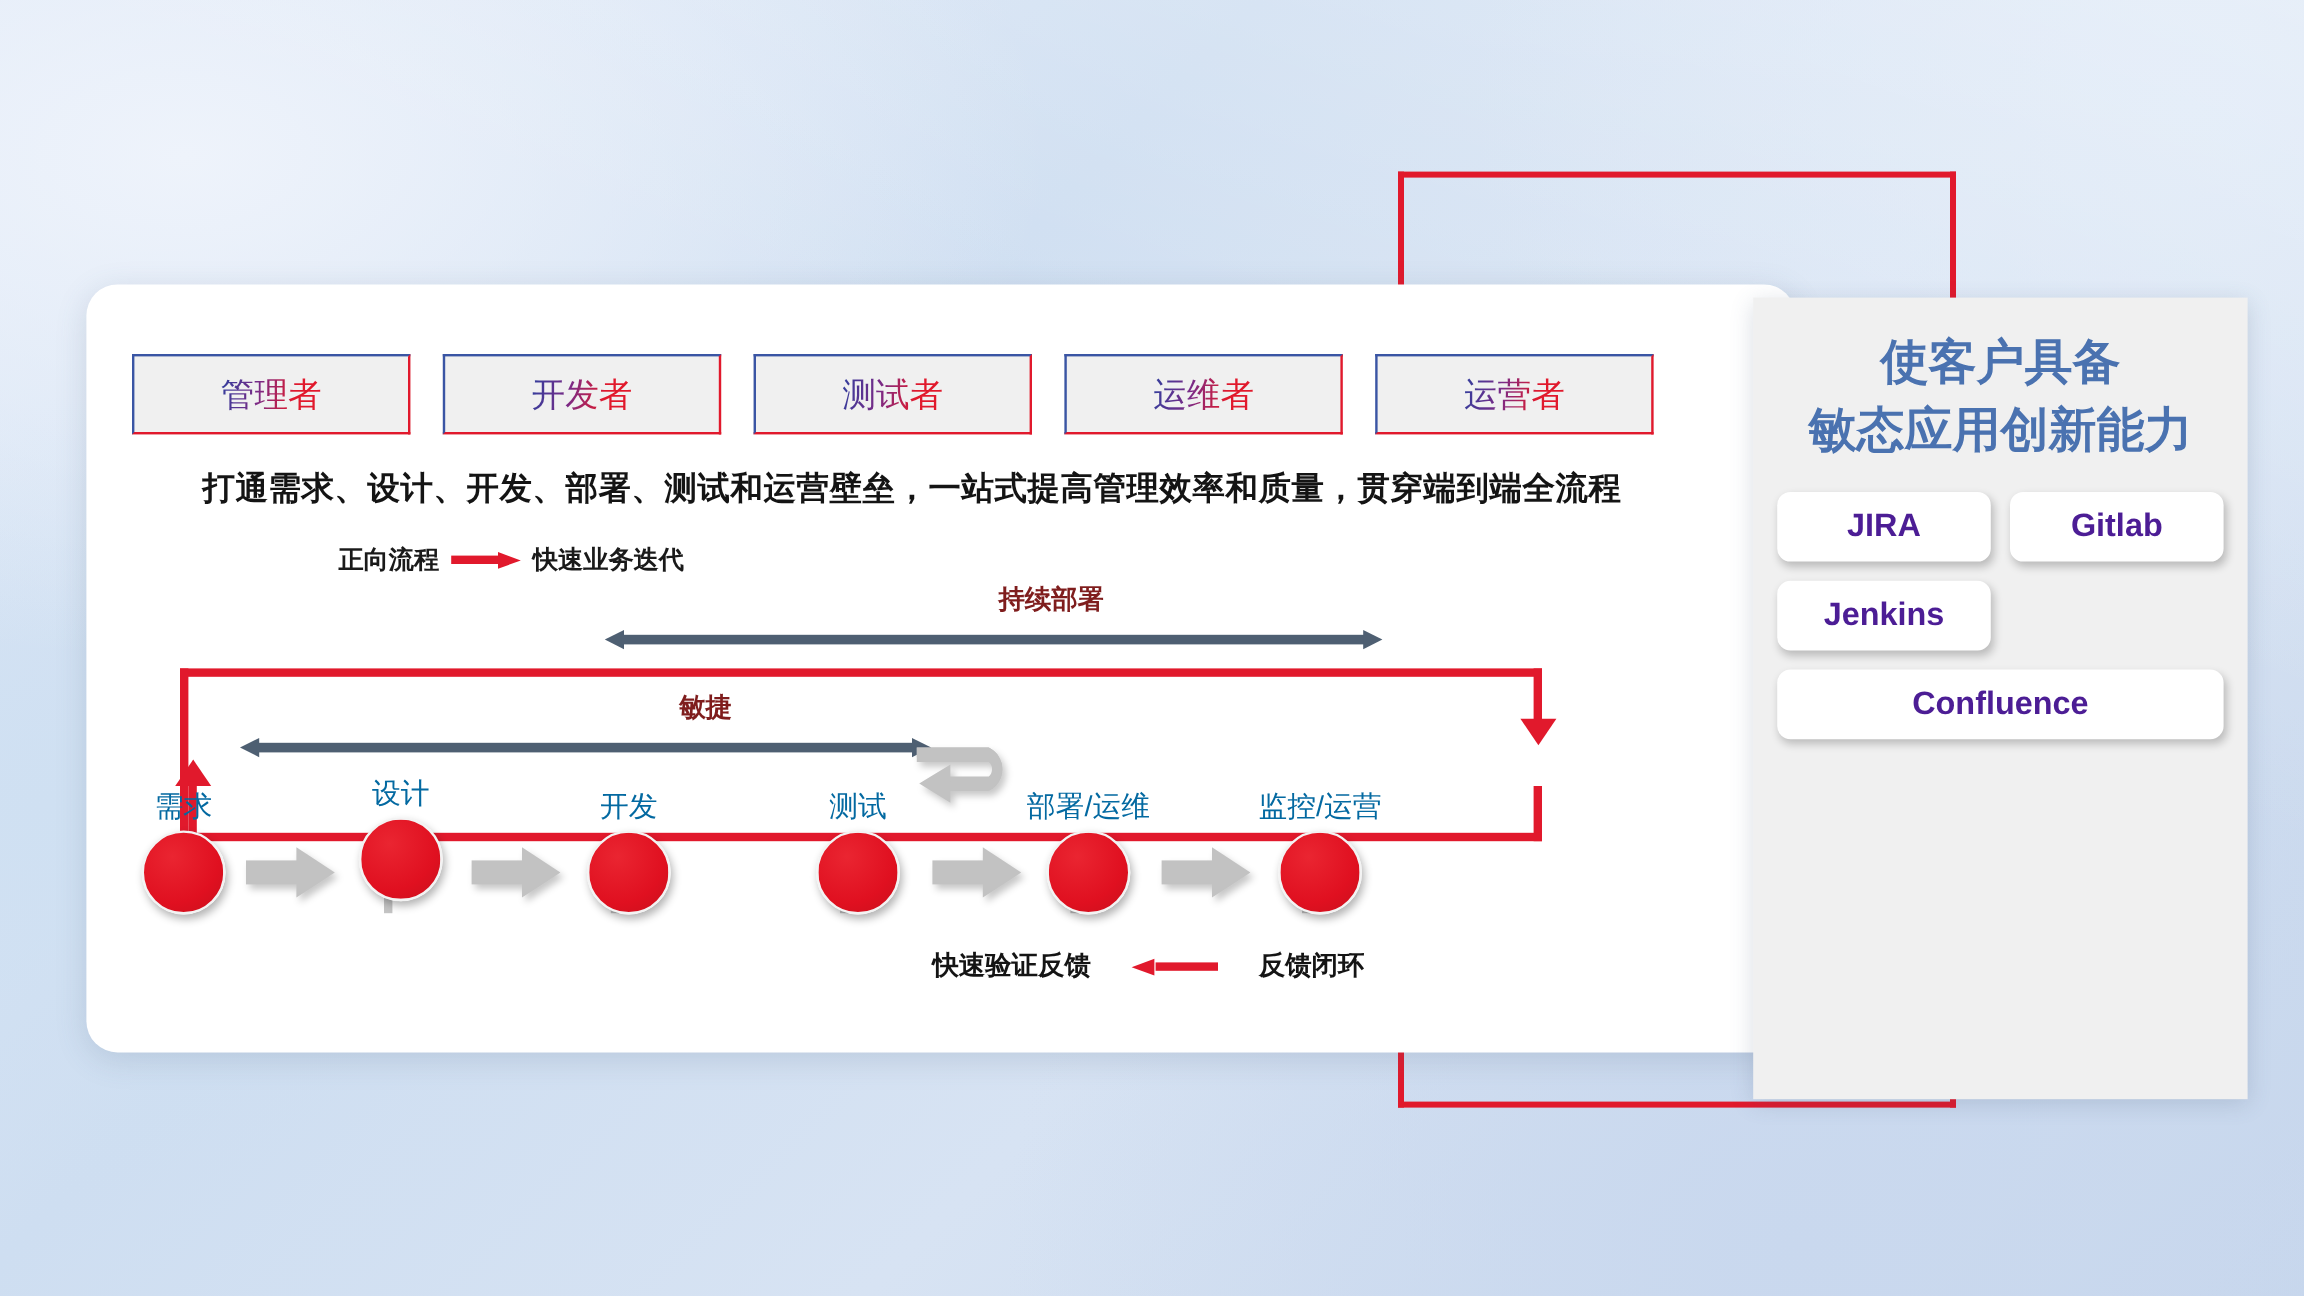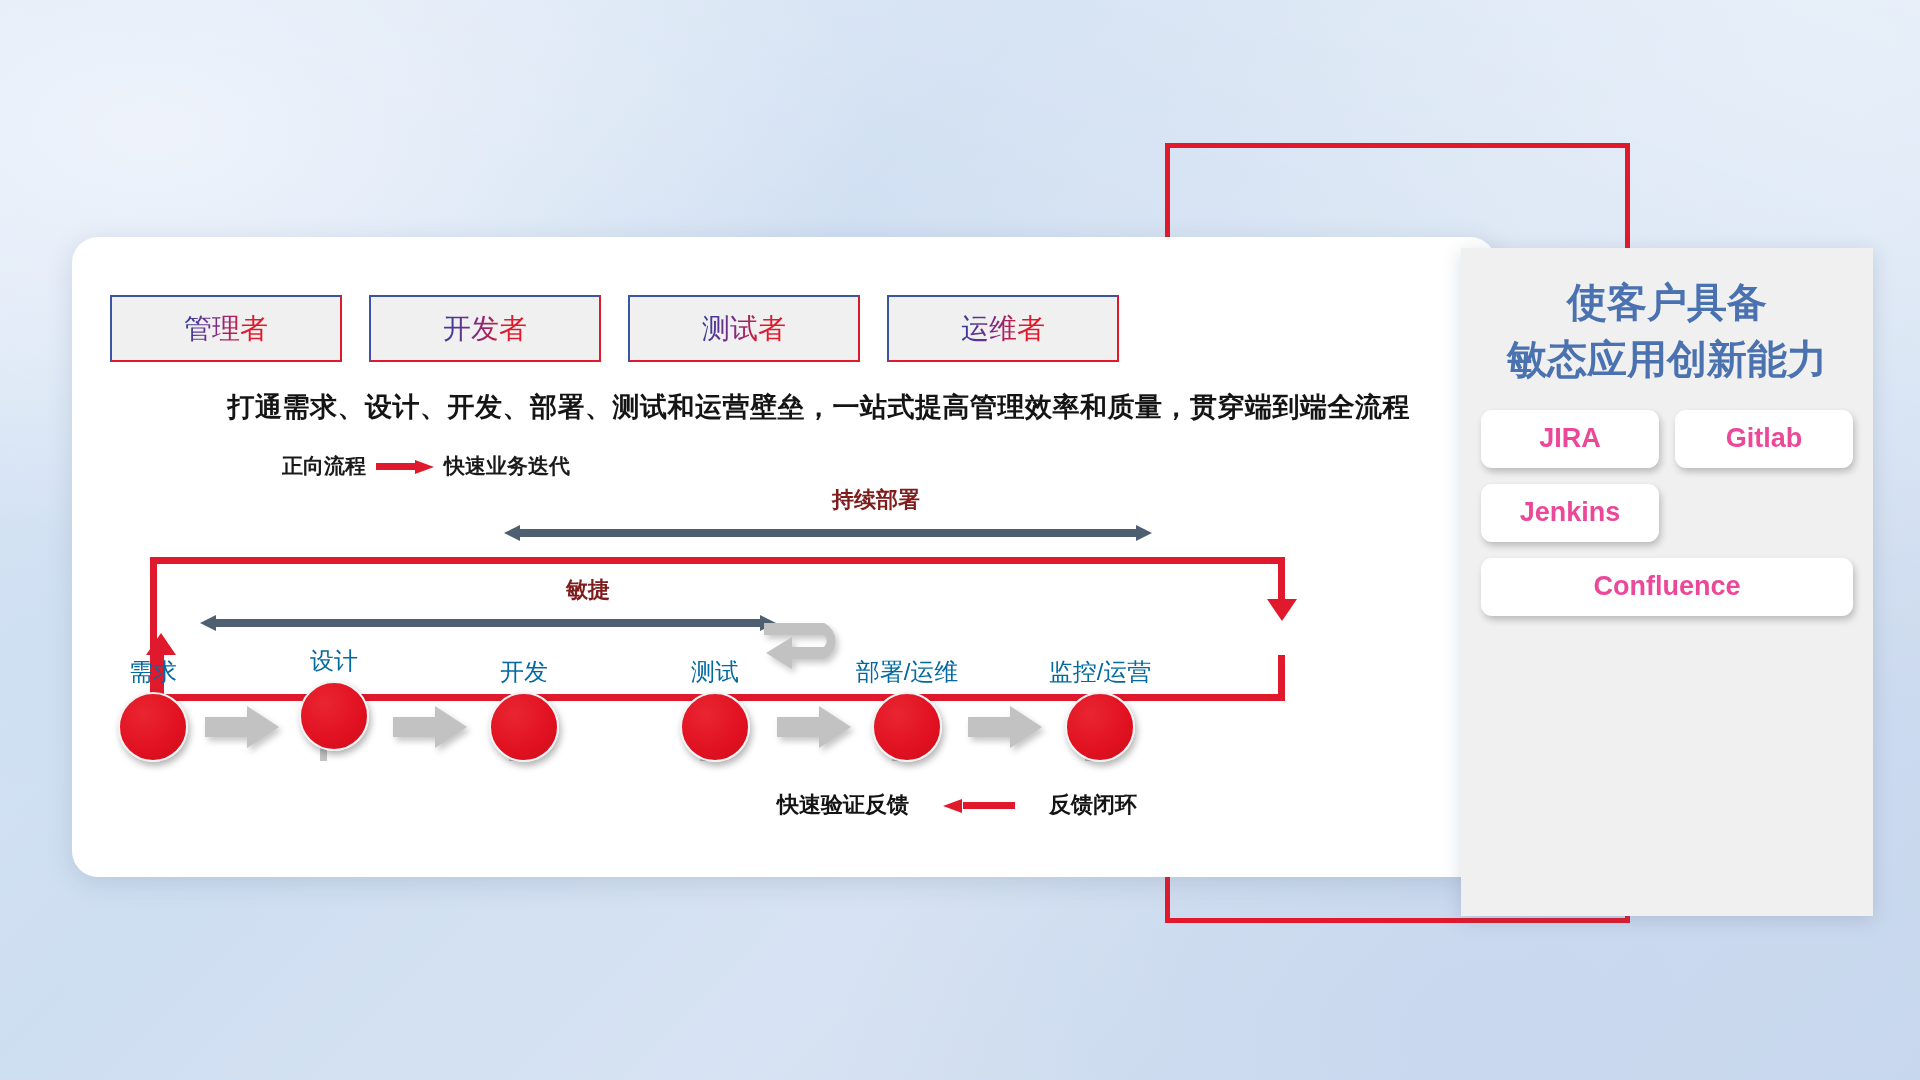--- a/index.html
+++ b/index.html
@@ -51,21 +51,21 @@
     box-sizing:border-box;
   }
   .role span{
     font-size:28px;font-weight:400;
     background:linear-gradient(100deg,#2f3f9e 0%,#7b2a86 38%,#e1192c 72%);
     -webkit-background-clip:text;background-clip:text;color:transparent;
   }
 
   
   #subtitle{
-    position:absolute;left:38px;top:152px;width:1300px;text-align:right;
+    position:absolute;left:38px;top:152px;width:1300px;text-align:center;
     font-size:27px;font-weight:700;color:#141414;letter-spacing:.5px;
   }
 
   
   #legend-forward{
     position:absolute;left:210px;top:215px;display:flex;align-items:center;gap:10px;
     font-size:21px;font-weight:700;color:#1a1a1a;white-space:nowrap;
   }
   .red-arrow-r{position:relative;width:58px;height:12px;}
   .red-arrow-r .shaft{position:absolute;left:0;top:3px;width:40px;height:7px;background:#e1192c;}
@@ -134,21 +134,21 @@
     position:absolute;left:1461px;top:248px;width:412px;height:668px;
     background:#f0f0f0;z-index:4;
     box-shadow:0 4px 18px rgba(70,90,120,.20);
   }
   #panel-title{padding-top:26px;text-align:center;color:#4a72b0;}
   #panel-title div{font-size:40px;font-weight:700;line-height:1.42;}
   .tools{display:flex;flex-wrap:wrap;gap:16px;padding:22px 20px 0 20px;}
   .tool{
     height:58px;background:#fff;border-radius:11px;
     display:flex;align-items:center;justify-content:center;
-    font-size:27px;font-weight:700;color:#ec4899;
+    font-size:27px;font-weight:700;color:#4c1d95;
     box-shadow:2px 4px 7px rgba(0,0,0,.22);
   }
   .tool.half{width:178px;}
   .tool.full{width:372px;}
 </style>
 </head>
 <body>
 
 <div id="bg"></div>
 
@@ -162,20 +162,23 @@
       <span>管理者</span>
     </div>
     <div class="role">
       <span>开发者</span>
     </div>
     <div class="role">
       <span>测试者</span>
     </div>
     <div class="role">
       <span>运维者</span>
+    </div>
+    <div class="role">
+      <span>运营者</span>
     </div>
   </div>
 
   <div id="subtitle">打通需求、设计、开发、部署、测试和运营壁垒，一站式提高管理效率和质量，贯穿端到端全流程</div>
 
   <div id="legend-forward">
     <span>正向流程</span>
     <span class="red-arrow-r">
       <span class="shaft"></span>
         <span class="head"></span>

